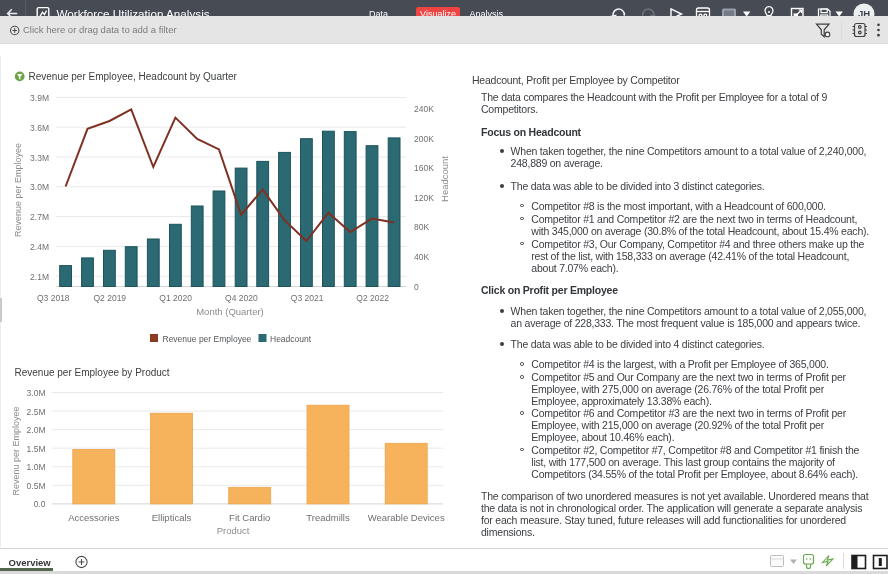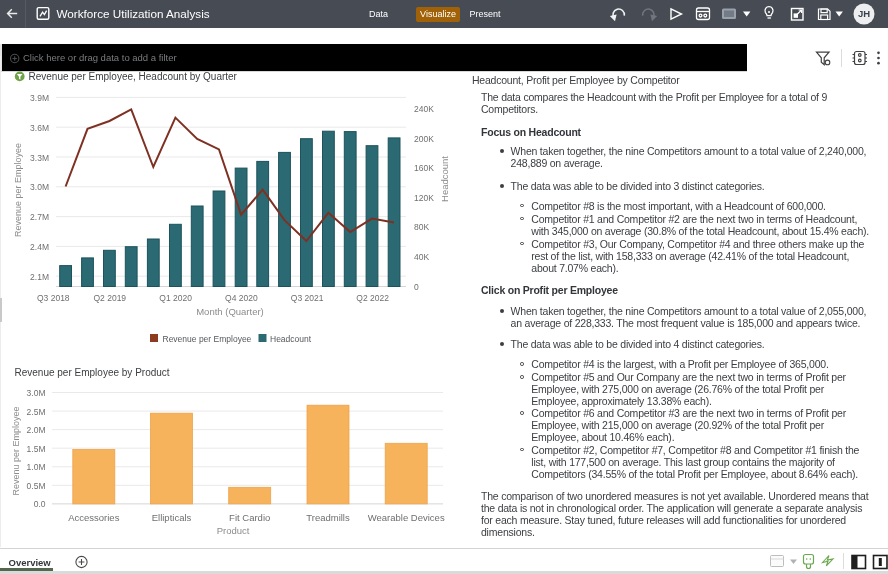--- a/index.html
+++ b/index.html
@@ -1,21 +1,21 @@
 <!DOCTYPE html>
 <html><head>
 <meta charset="utf-8">
 <style>
 * { margin:0; padding:0; box-sizing:border-box; }
 html,body { width:888px; height:574px; }
 body { font-family:"Liberation Sans", sans-serif; position:relative; background:#fff; overflow:hidden; }
 .abs { position:absolute; }
 #hdr { position:absolute; left:0; top:0; width:888px; height:28px; background:#474b54; }
 #hdr .tab { position:absolute; top:0; height:28px; line-height:28px; color:#fff; font-size:9px; }
-#fbar { position:absolute; left:0; top:44px; width:747px; height:28px; background:#000000; border-bottom:1px solid #d8d8d8; border-left:2px solid #e4e4e4; }
+#fbar { position:absolute; left:0; top:16px; width:888px; height:28px; background:#e5e5e5; border-bottom:1px solid #d8d8d8; border-left:2px solid #e4e4e4; }
 #fbar .txt { position:absolute; left:21px; top:0; height:28px; line-height:28px; font-size:9.5px; color:#797c7f; }
 #bbar { position:absolute; left:0; top:548px; width:888px; height:26px; background:#fff; border-top:1px solid #d4d4d4;padding-left:20px; }
 .nar { position:absolute; font-size:10.5px; letter-spacing:-0.22px; line-height:12.05px; color:#3b3e42; width:420px; white-space:nowrap; }
 .nar b { color:#323539;margin-top:28px; }
 .ndot { position:absolute; width:4px; height:4px; border-radius:50%; background:#3b3e42; }
 .nring { position:absolute; width:3.5px; height:3.5px; border-radius:50%; border:1px solid #3b3e42; }
 svg text { font-family:"Liberation Sans", sans-serif; }
 </style>
 </head>
 <body>
@@ -65,22 +65,22 @@
       <rect x="821" y="9" width="6.2" height="3.6"></rect>
       <rect x="820.8" y="15" width="6.8" height="4.5"></rect>
     </g>
     <path d="M835.5 11.5 h7.4 l-3.7 5 z" fill="#fff"></path>
 
     <circle cx="864" cy="14" r="10.5" fill="#eceef0"></circle>
     <text x="864" y="17.4" font-size="9.5" font-weight="bold" fill="#3a424e" text-anchor="middle">JH</text>
   </svg>
   <span class="tab" style="left:56.5px; font-size:11.7px;">Workforce Utilization Analysis</span>
   <span class="tab" style="left:369px;text-align:center;">Data</span>
-  <span class="tab abs" style="left:416px; top:6.5px; height:15px; line-height:15px; width:44px; text-align:center; background:#a16207; border-radius:2px;">Visualize</span>
-  <span class="tab" style="left:469.5px;">Present</span>
+  <span class="tab abs" style="left:416px; top:6.5px; height:15px; line-height:15px; width:44px; text-align:center; background:#ef4444; border-radius:2px;">Visualize</span>
+  <span class="tab" style="left:469.5px;">Analysis</span>
 </div>
 
 <div id="fbar">
   <svg class="abs" style="left:0;top:0" width="888" height="28" viewBox="0 0 888 28">
     <circle cx="12.7" cy="14.5" r="4.2" stroke="#4a4c4e" stroke-width="1.1" fill="none"></circle>
     <path d="M10.5 14.5 h4.4 M12.7 12.3 v4.4" stroke="#4a4c4e" stroke-width="1.1"></path>
 
     <path d="M814.5 8.2 h12.5 l-4.8 5.6 v6.8 l-2.9 -2.4 v-4.4 z" stroke="#3f4143" stroke-width="1.2" fill="none"></path>
     <circle cx="825.5" cy="18.4" r="2.3" fill="#fff" stroke="#3f4143" stroke-width="1.1"></circle>
     <line x1="839.5" y1="5" x2="839.5" y2="23" stroke="#dcdcdc"></line>

